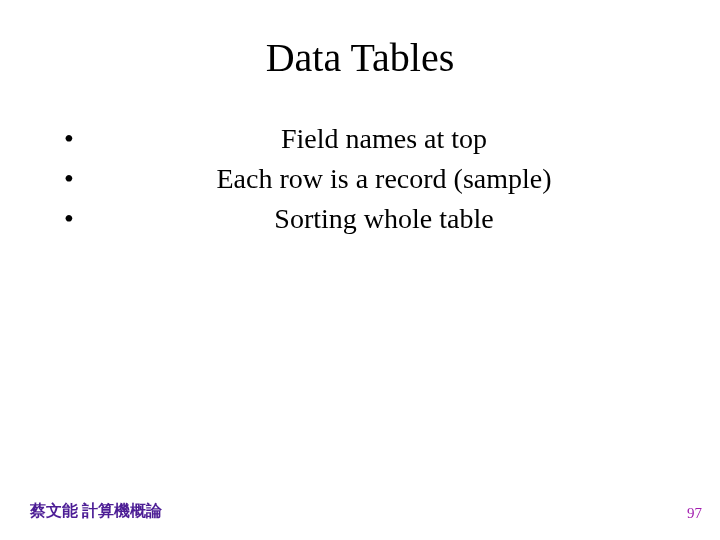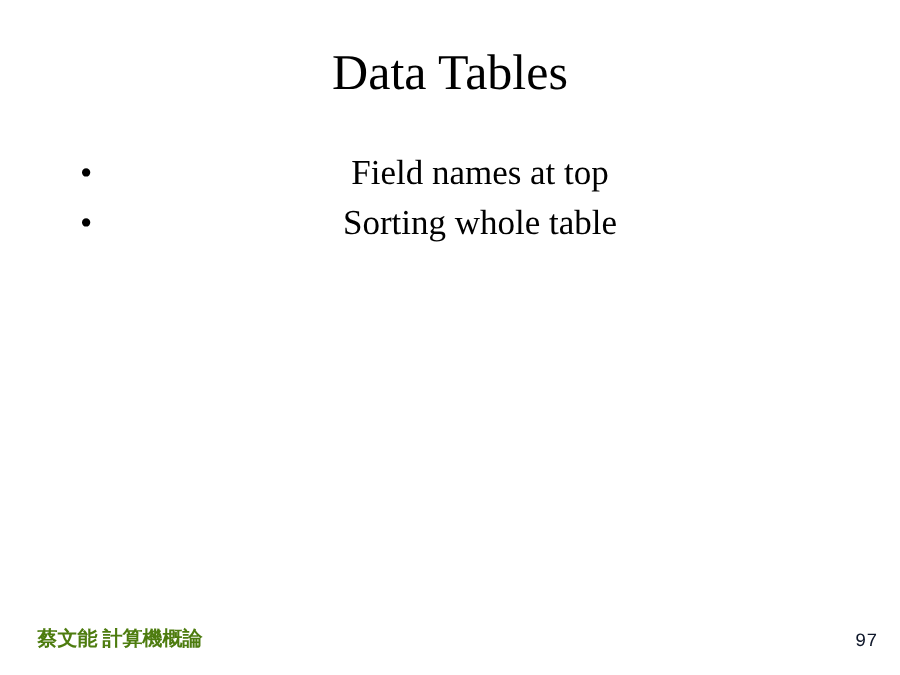--- a/index.html
+++ b/index.html
@@ -6,32 +6,33 @@
   html, body { width: 720px; height: 540px; background: #fff; font-family: "Times New Roman", Times, serif; color: #000; }
   .slide { position: relative; width: 720px; height: 540px; }
   .title { position: absolute; top: 34px; left: 0; width: 100%; text-align: center; font-size: 40px; font-weight: 400; font-family: Liberation Serif, serif; }
   .content { position: absolute; top: 120px; left: 60px; right: 40px; font-size: 28px; line-height: 1.35; }
   .content ul { list-style: none; }
   .content > ul > li { position: relative; padding-left: 28px; margin-bottom: 2px; text-align: center; }
   .content > ul > li::before { content: "•"; position: absolute; left: 4px; top: 0; font-size: 28px; }
   .sub { margin-top: 6px; margin-bottom: 6px; }
   .sub li { position: relative; padding-left: 54px; font-size: 24px; line-height: 1.35; }
   .sub li::before { content: "–"; position: absolute; left: 30px; top: 0; }
-  .footer-left { position: absolute; left: 30px; bottom: 18px; font-family: "PMingLiU","MingLiU","SimSun","Times New Roman",serif; font-size: 16px; color: #4d7c0f; font-weight: bold; letter-spacing: 0px; }
-  .footer-right { position: absolute; right: 18px; bottom: 18px; font-size: 15px; color: #0f172a; font-family: Liberation Mono, monospace; }
+  .footer-left { position: absolute; left: 30px; bottom: 18px; font-family: "PMingLiU","MingLiU","SimSun","Times New Roman",serif; font-size: 16px; color: #4c1d95; font-weight: bold; letter-spacing: 0px; }
+  .footer-right { position: absolute; right: 18px; bottom: 18px; font-size: 15px; color: #a21caf; }
 </style>
 </head>
 <body>
 
 <div class="slide">
   <div class="title">Data Tables</div>
 
   <div class="content">
     <ul>
       <li><span>Field names at top</span></li>
+      <li><span>Each row is a record (sample)</span></li>
       <li>
         <span>Sorting whole table</span>
         <ul class="sub">
         </ul>
       </li>
     </ul>
   </div>
 
   <div class="footer-left">蔡文能 計算機概論</div>
   <div class="footer-right">97</div>

